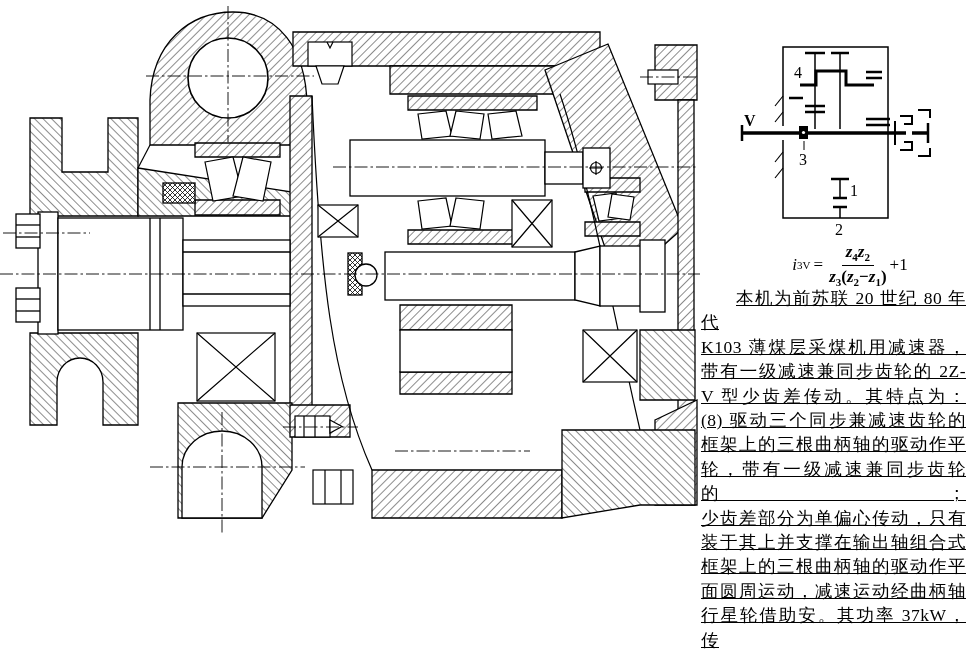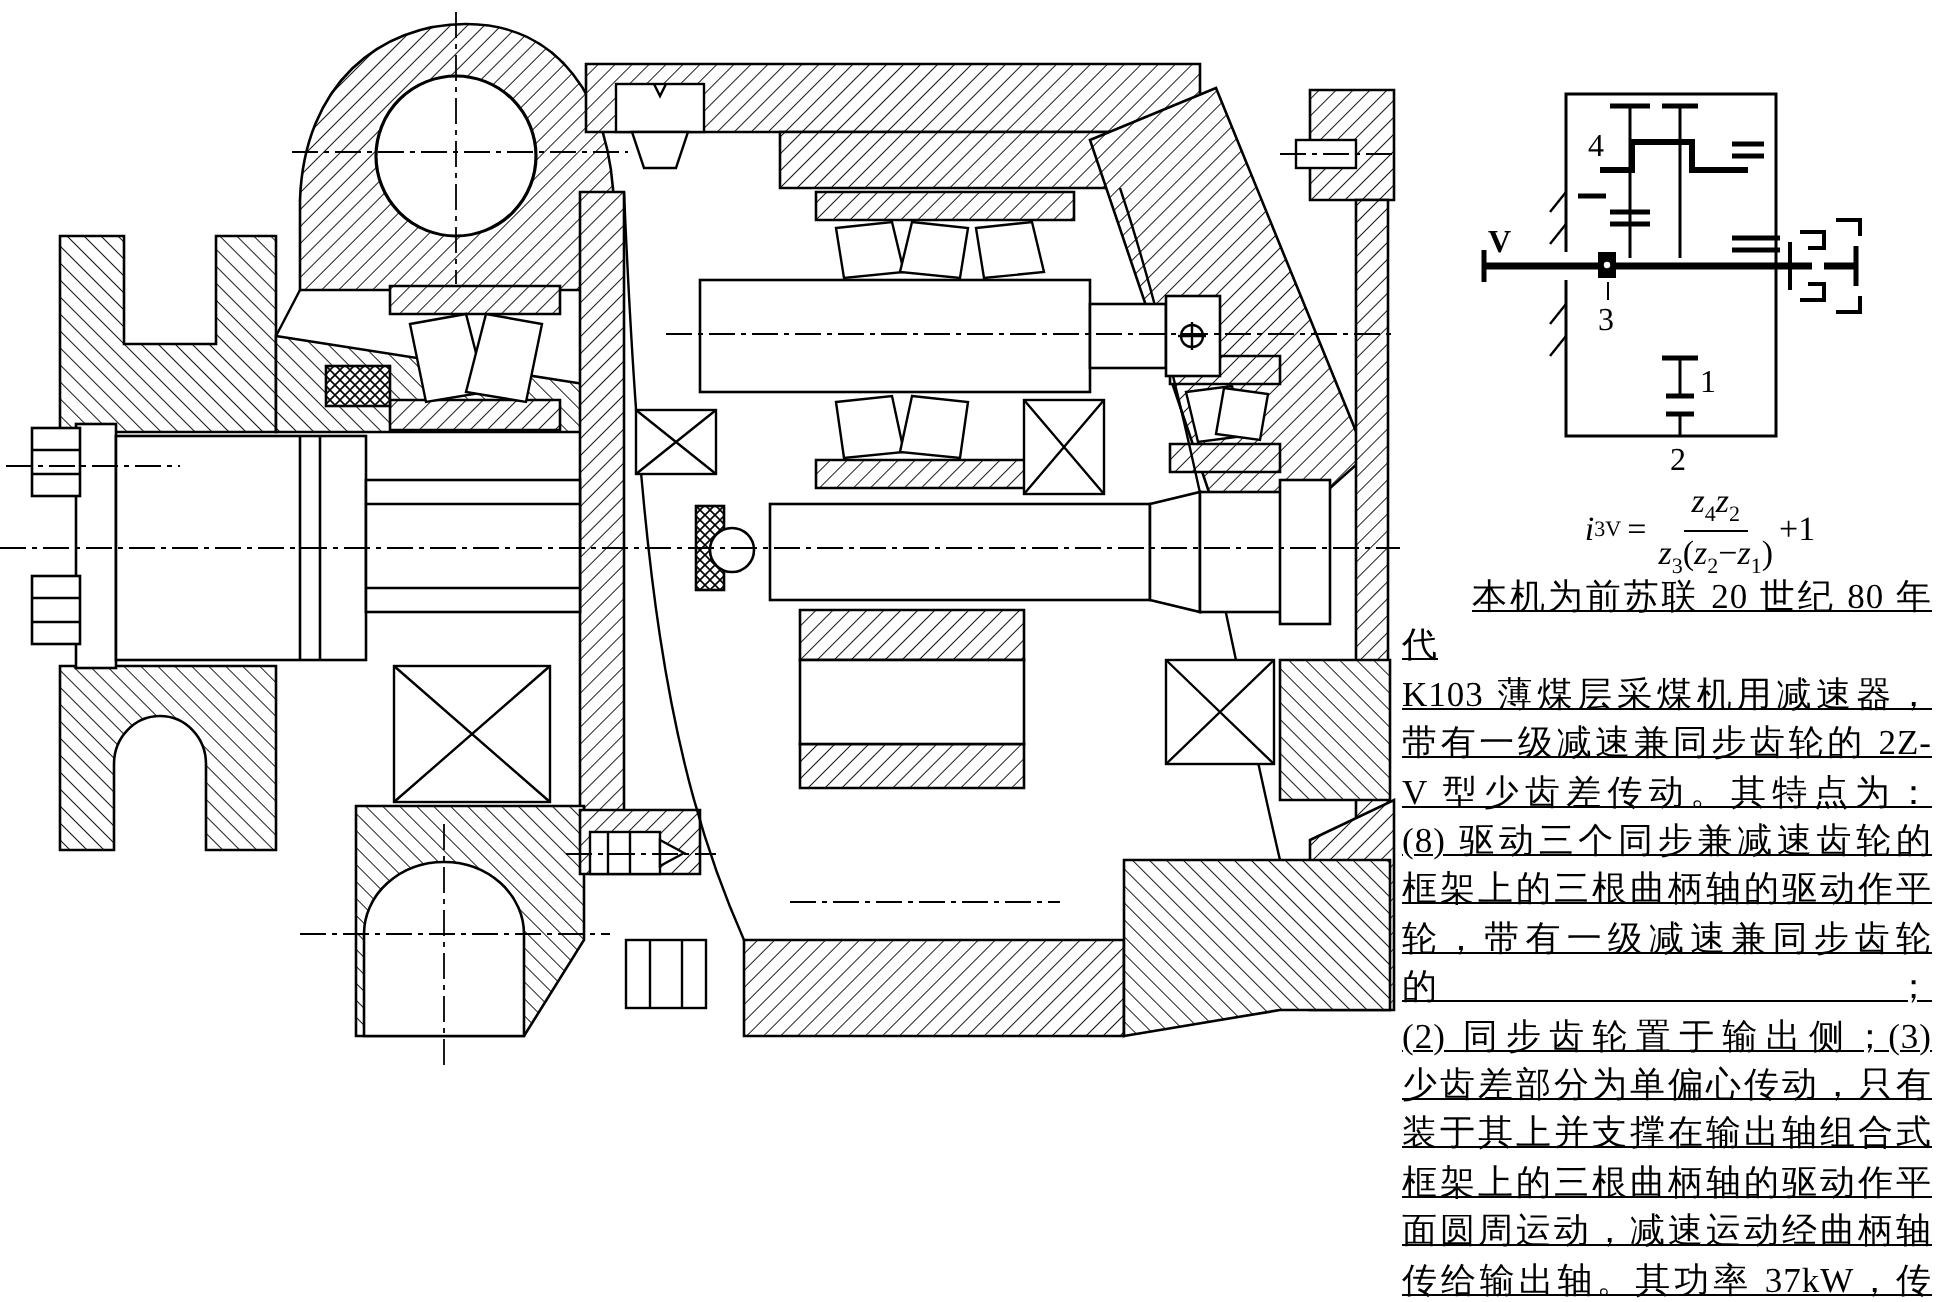--- a/index.html
+++ b/index.html
@@ -12,21 +12,21 @@
   #schematic{position:absolute;left:728px;top:26px;}
   #schematic text{font-family:"Liberation Serif","DejaVu Serif",serif;}
   #formula{
     position:absolute;left:742px;top:244px;width:216px;height:42px;
     display:flex;align-items:center;justify-content:center;
     font-size:17px;
   }
   #formula .var{font-style:italic;}
   #formula sub{font-size:11px;line-height:1;}
   #formula .eq{margin:0 3px;}
-  #formula .frac{display:inline-flex;flex-direction:column;align-items:center;margin:0 3px;line-height:1.15;}
+  #formula .frac{display:inline-flex;flex-direction:column;align-items:center;margin:0 3px;line-height:1.15;font-weight:bold;}
   #formula .num{border-bottom:1.4px solid #000;padding:0 4px 1px 4px;}
   #formula .den{padding-top:1px;}
   #description{
     position:absolute;left:701px;top:286px;width:265px;
     font-size:17.5px;line-height:24.4px;letter-spacing:.5px;
   }
   #description .tl{text-align:justify;text-align-last:justify;white-space:normal;text-decoration:underline;}
   #description .tl.first{text-indent:2em;}
 </style>
 </head>
@@ -247,20 +247,19 @@
 </div>
 
 <div id="description">
   <div class="tl first">本机为前苏联 20 世纪 80 年代</div>
   <div class="tl">K103 薄煤层采煤机用减速器，</div>
   <div class="tl">带有一级减速兼同步齿轮的 2Z-</div>
   <div class="tl">V 型少齿差传动。其特点为：</div>
   <div class="tl">(8) 驱动三个同步兼减速齿轮的</div>
   <div class="tl">框架上的三根曲柄轴的驱动作平</div>
   <div class="tl">轮，带有一级减速兼同步齿轮的；</div>
-  <div class="tl">(2) 同步齿轮置于输出侧；(3)</div>
   <div class="tl">少齿差部分为单偏心传动，只有</div>
   <div class="tl">装于其上并支撑在输出轴组合式</div>
   <div class="tl">框架上的三根曲柄轴的驱动作平</div>
   <div class="tl">面圆周运动，减速运动经曲柄轴</div>
-  <div class="tl">传给输出轴。其功率 37kW，传</div>
+  <div class="tl">行星轮借助安。其功率 37kW，传</div>
 
 </div>
 
 </body></html>

